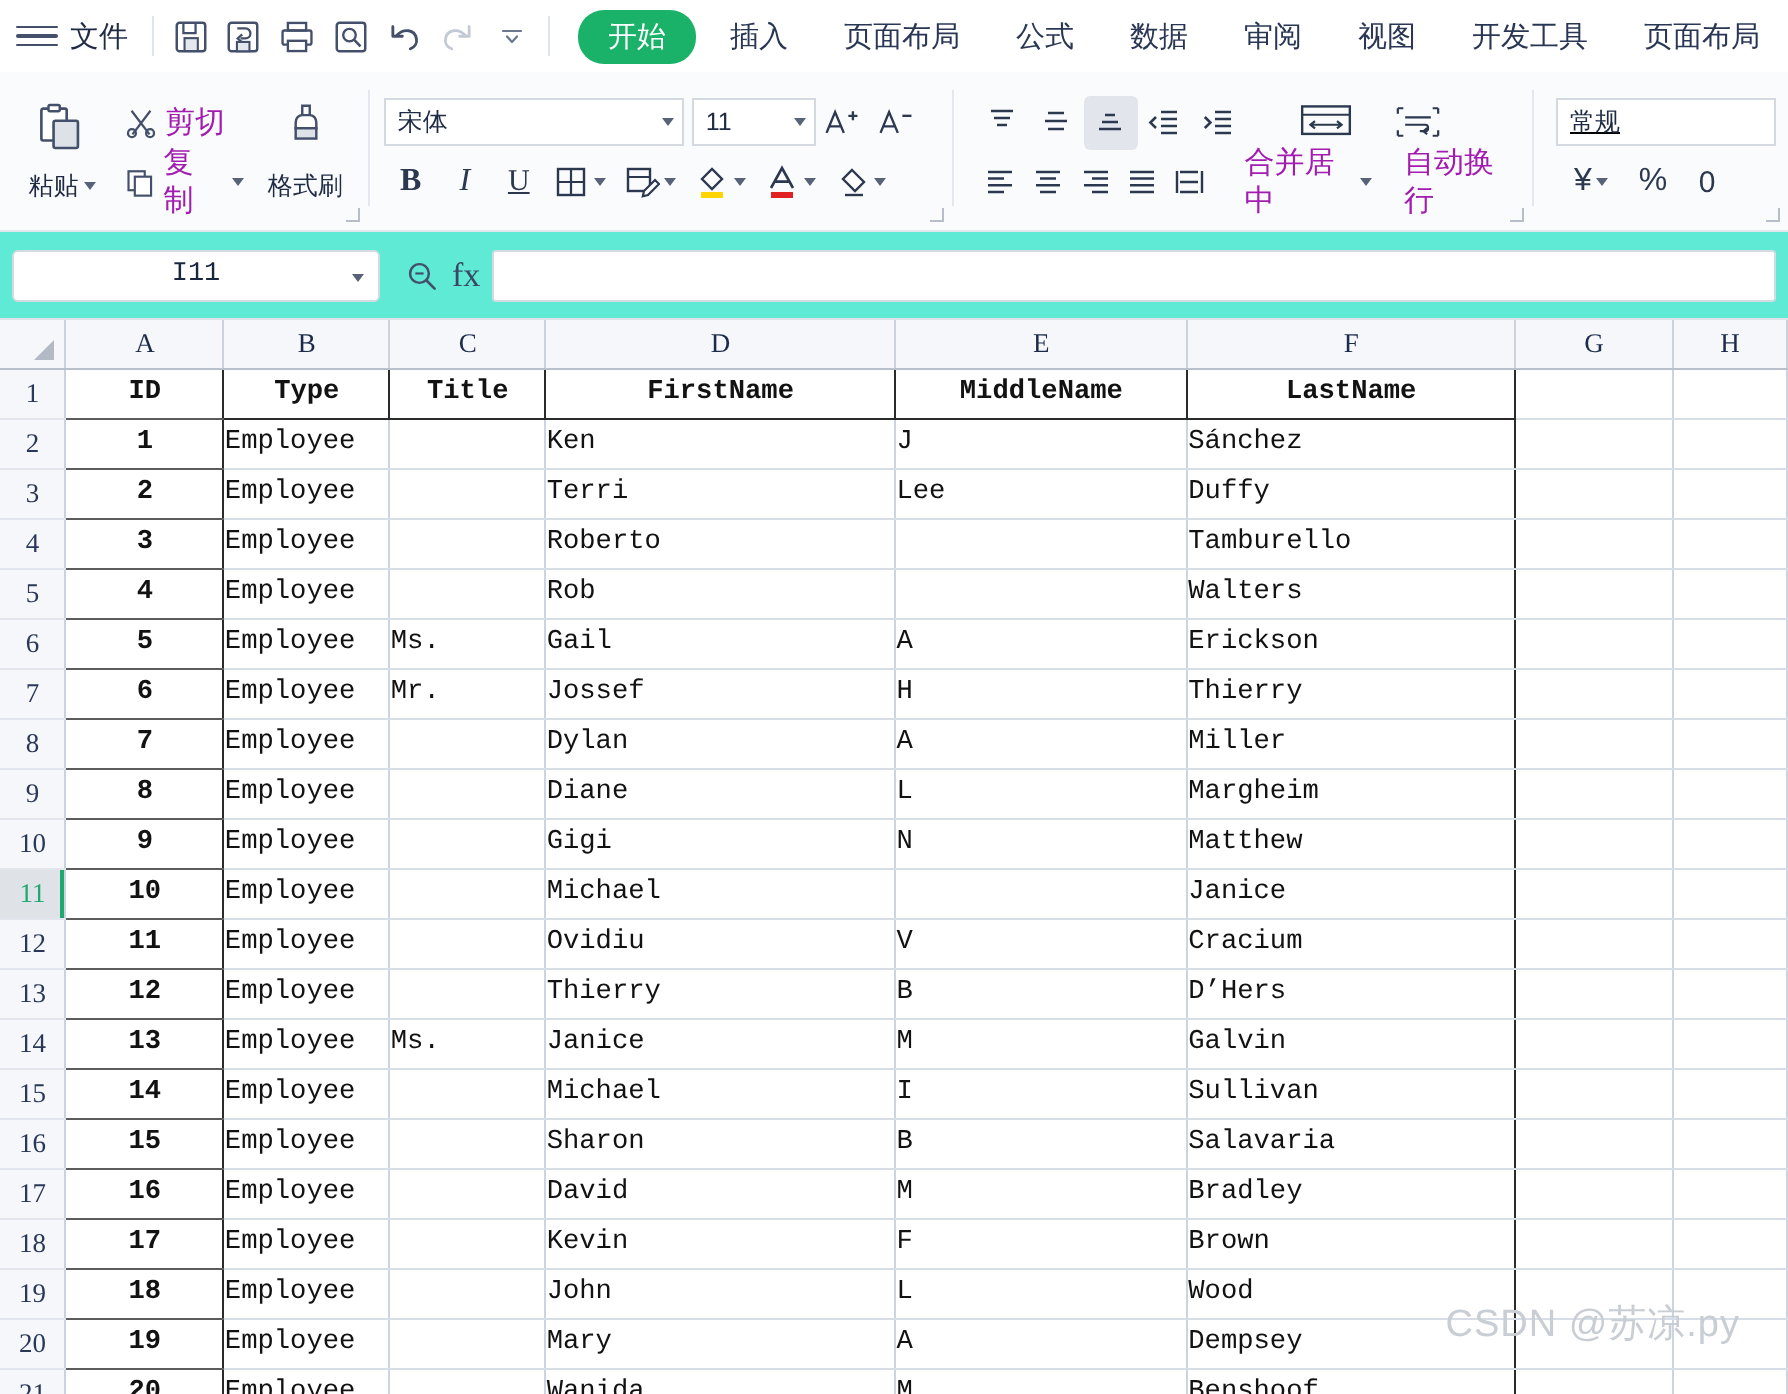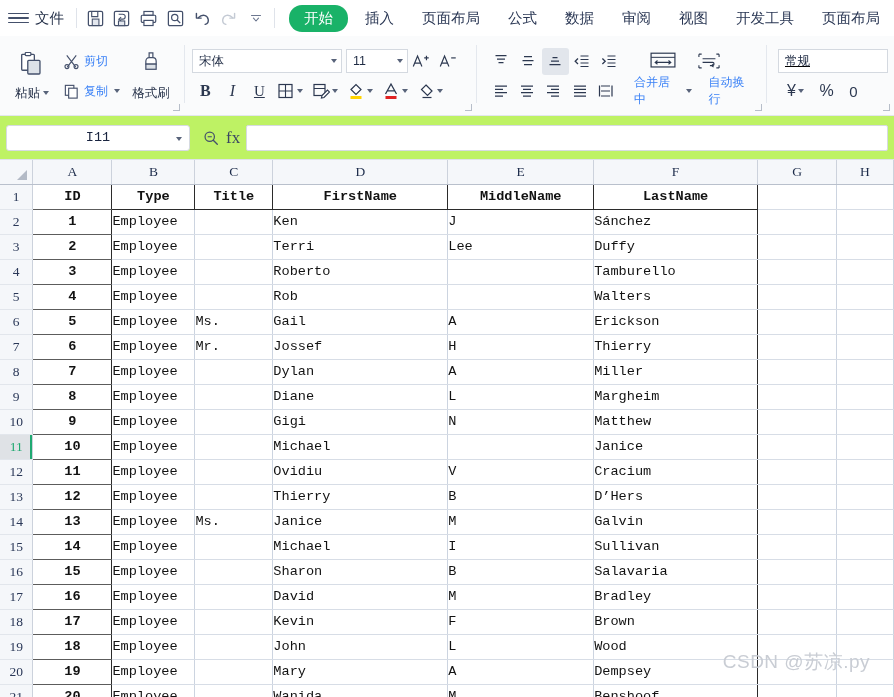--- a/index.html
+++ b/index.html
@@ -85,21 +85,21 @@
   }
   .bigbtn {
     display:flex; flex-direction:column; align-items:center; justify-content:center;
     width: 52px; height: 66px; cursor:pointer; border-radius:3px;
   }
   .bigbtn .lbl { font-size: 12.5px; color:#1f2b44; margin-top:4px; }
   .stackcol { display:flex; flex-direction:column; justify-content:center; height:66px; }
   .smallbtn {
     display:flex; align-items:center; gap:4px;
     height: 30px; padding: 0 5px; cursor:pointer; border-radius:3px;
-    font-size: 12px; color:#3b82f6;
+    font-size: 15px; color:#a21caf;
   }
   .caret { width:0;height:0;border-left:3.5px solid transparent;border-right:3.5px solid transparent;border-top:4px solid #58637a; margin-left:2px;}
 
   
   .fontgrp { flex-direction: column; justify-content: center; align-items: flex-start; }
   .frow { display:flex; align-items:center; height:30px; }
   .combo {
     height: 24px; border:1px solid #d4d9e0; background:#fff;
     display:flex; align-items:center; justify-content:space-between;
     padding: 0 4px 0 6px; font-size:12.5px; color:#1f2b44; cursor:pointer;
@@ -111,21 +111,21 @@
     cursor:pointer; border-radius:3px; font-size:15px; color:#2c3850;
   }
   .ibtn.sel { background:#e2e6ec; }
   .ibtn.wide { width: 35px; }
 
   
   .numgrp { flex-direction: column; justify-content: center; align-items: flex-start; }
 
   
   .fbar {
-    height: 44px; background:#bef264;
+    height: 44px; background:#5eead4;
     display:flex; align-items:center;
     border-bottom: 1px solid #dfe3e9;
     padding: 0 6px;
   }
   .namebox {
     width: 184px; height: 26px;
     border: 1px solid #d6dae1; background:#fff; border-radius:3px;
     display:flex; align-items:center; justify-content:center;
     position: relative;
     font-family: "Liberation Mono", "DejaVu Sans Mono", monospace;

